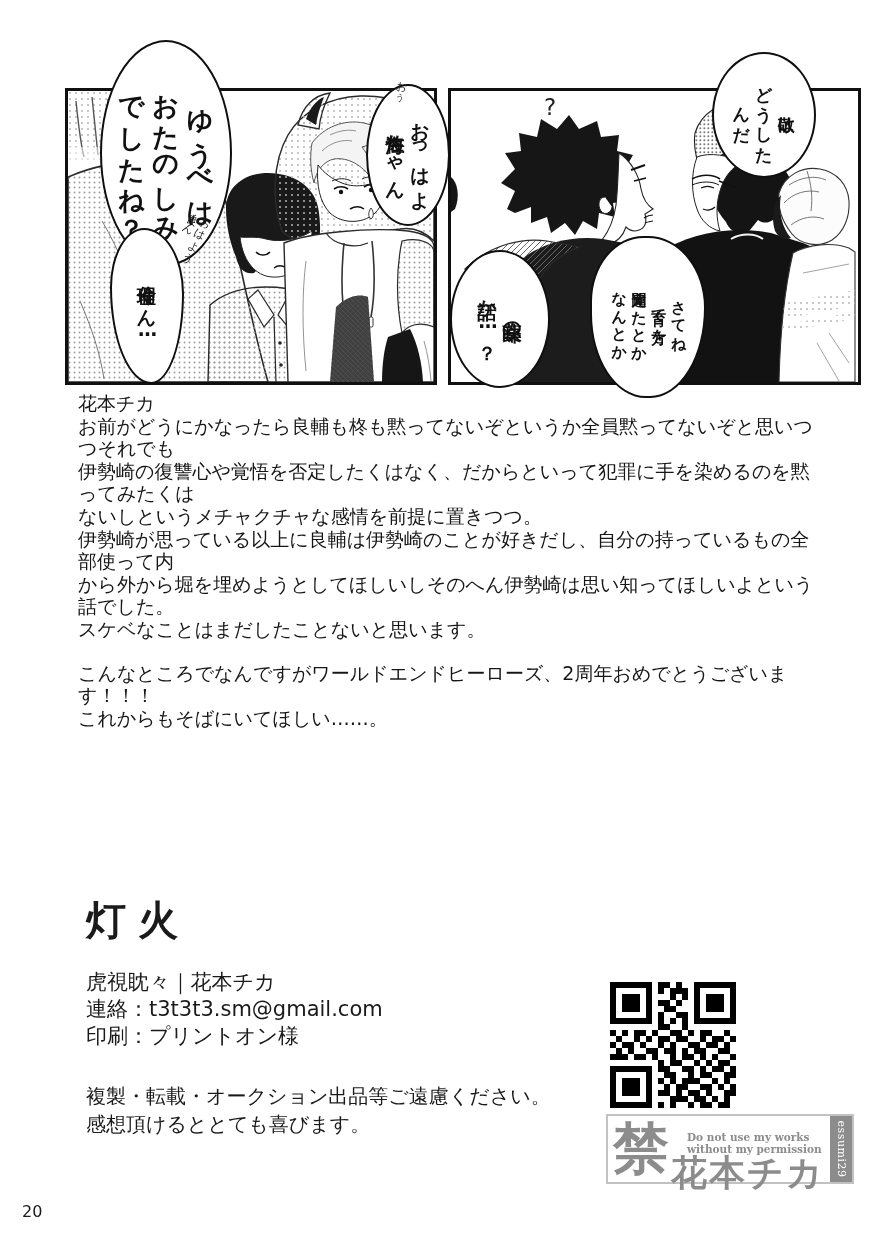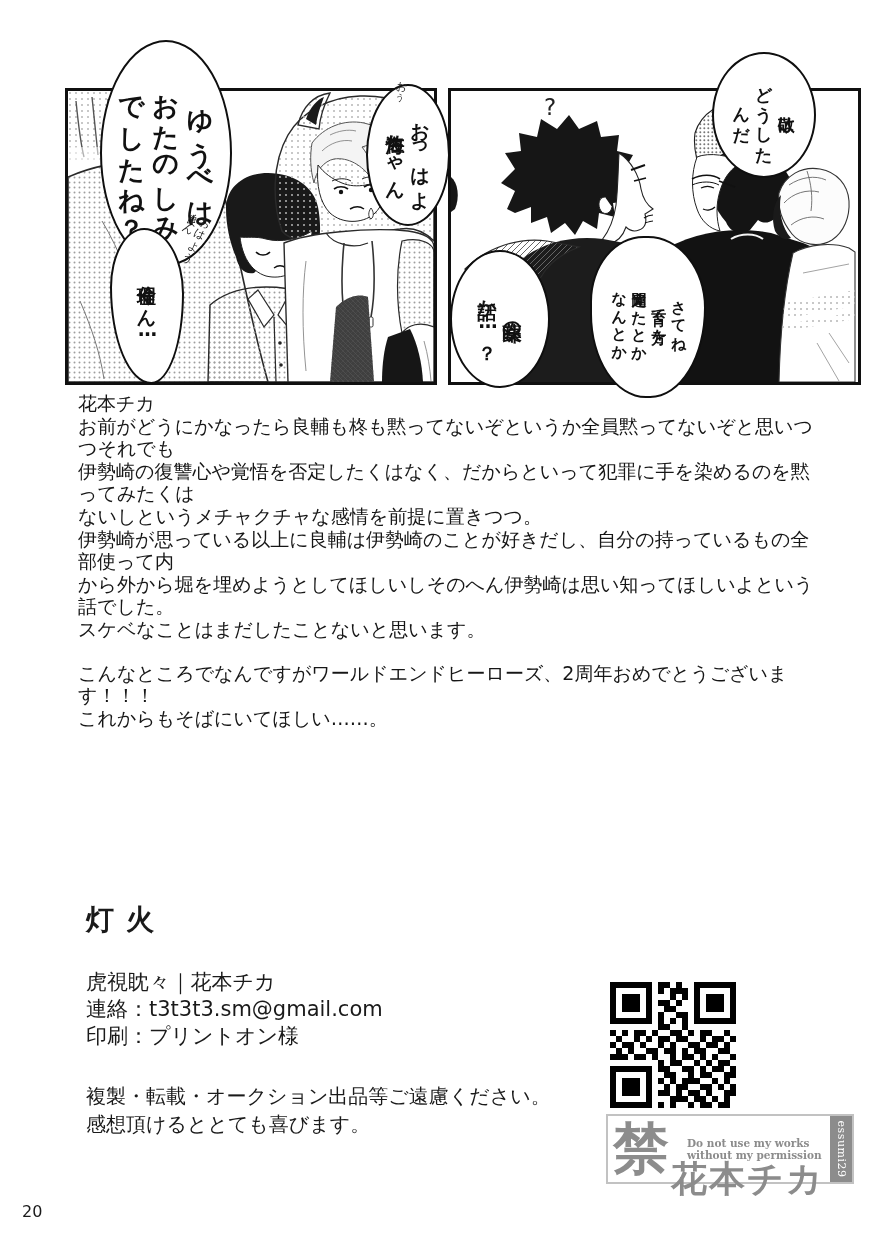--- a/index.html
+++ b/index.html
@@ -33,38 +33,38 @@
   .hand-ou{left:394px;top:74px;transform:rotate(10deg);}
   .qmark{position:absolute;left:544px;top:94px;z-index:2;font-size:23px;color:#222;}
 
   
   .afterword{position:absolute;left:78px;top:392px;width:742px;font-size:19px;
              line-height:22.6px;color:#161616;z-index:2;}
   .afterword .note{margin-top:21px;}
 
   
   .colophon{position:absolute;left:86px;top:896px;z-index:2;}
-  .book-title{font-size:28px;font-weight:700;letter-spacing:12px;line-height:48px;}
+  .book-title{font-size:40px;font-weight:700;letter-spacing:12px;line-height:48px;}
   .colo-line{font-size:21px;line-height:27px;font-weight:500;}
   .colo-lines{margin-top:25px;}
   .notice{position:absolute;left:86px;top:1082px;font-size:20px;line-height:28px;
           font-weight:500;z-index:2;}
   .pagenum{position:absolute;left:22px;top:1202px;font-size:16px;z-index:2;}
 
   
   .qr{position:absolute;left:610px;top:982px;display:grid;z-index:2;
       grid-template-columns:repeat(21,6px);grid-auto-rows:6px;background:#fff;}
   .qr .qm{background:#000;}
 
   
   .stamp{position:absolute;left:606px;top:1114px;width:248px;height:70px;z-index:2;
          border:2px solid #c2c2c2;box-sizing:border-box;background:#fff;display:flex;
          font-family:"DejaVu Serif",serif;color:#8c8c8c;}
   .stamp-kin{font-size:56px;line-height:64px;font-weight:700;padding:0 2px 0 5px;}
-  .stamp-mid{display:flex;flex-direction:column;padding-top:22px;}
+  .stamp-mid{display:flex;flex-direction:column;padding-top:16px;}
   .stamp-en{font-size:10.5px;line-height:1.1;padding-left:16px;font-weight:600;}
   .stamp-mudan{font-size:36px;line-height:38px;font-weight:700;letter-spacing:2px;margin-top:-2px;}
   .stamp-bar{margin-left:auto;width:22px;background:#8c8c8c;position:relative;}
   .stamp-bar span{position:absolute;left:50%;top:50%;color:#fff;font-size:11px;
                   white-space:nowrap;letter-spacing:.5px;
                   transform:translate(-50%,-50%) rotate(90deg);}
 </style>
 </head>
 <body>
 

